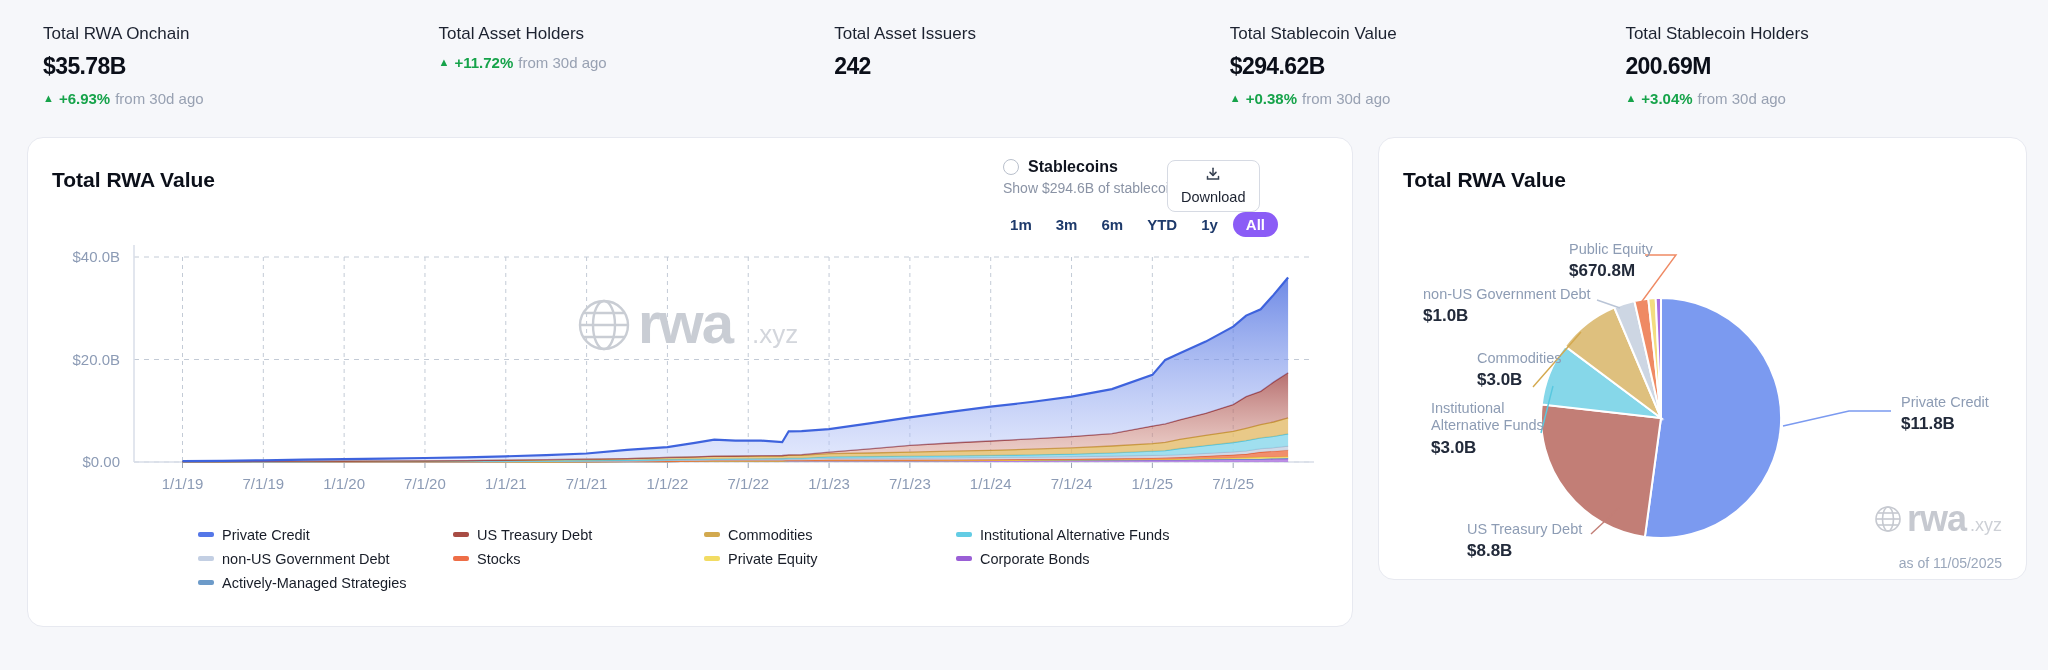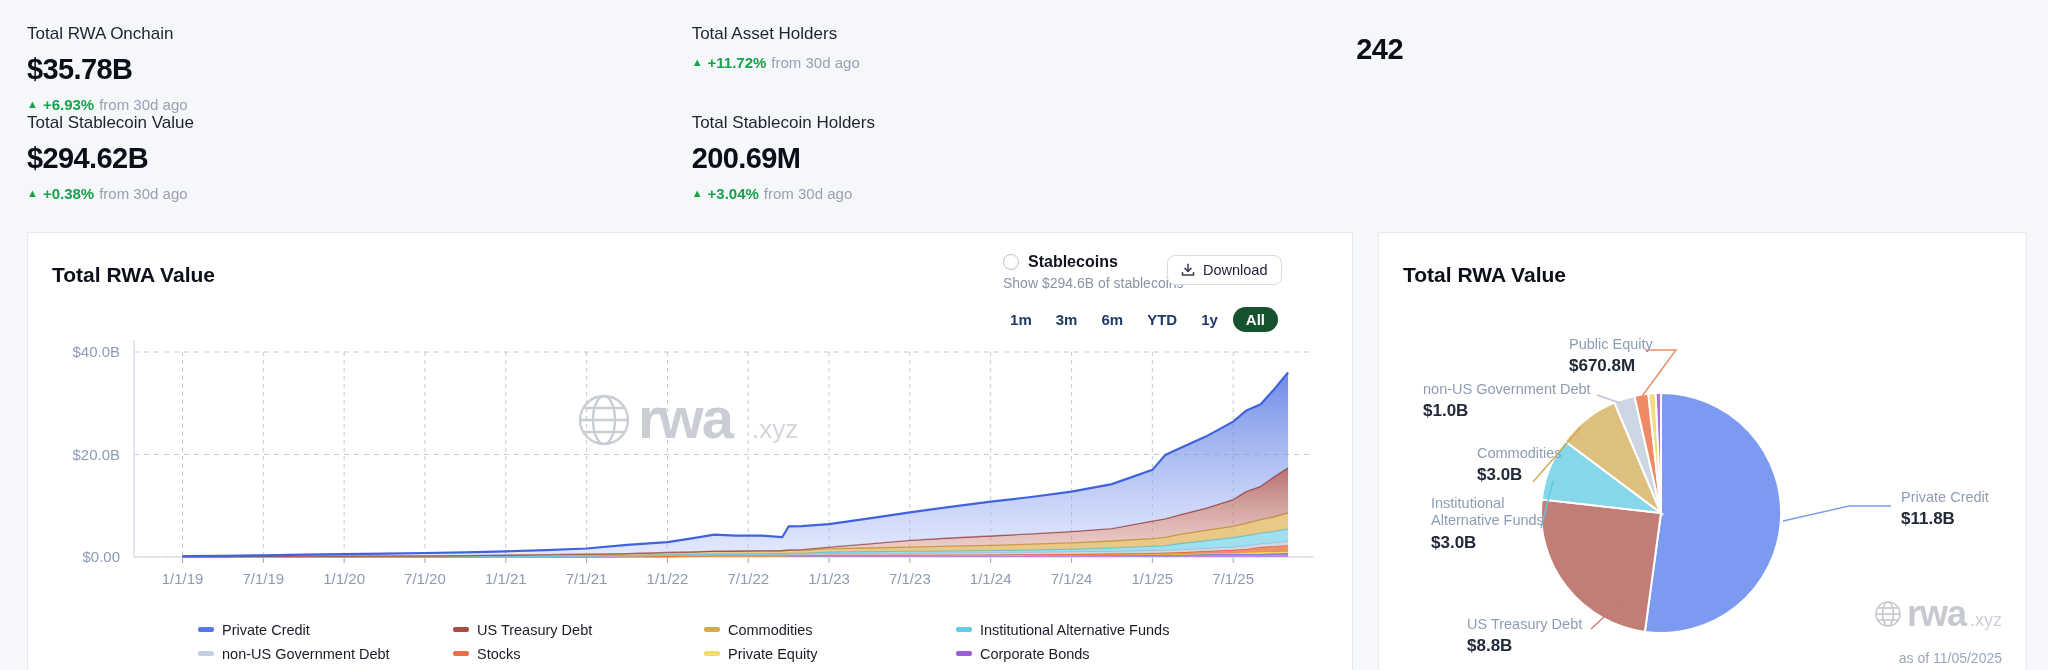--- a/index.html
+++ b/index.html
@@ -1,45 +1,45 @@
 <!DOCTYPE html>
 <html><head>
 <meta charset="utf-8">
 <style>
   * { margin:0; padding:0; box-sizing:border-box; }
   html,body { width:2048px; height:670px; background:#f6f7fa; font-family:"Liberation Sans", sans-serif; color:#10141f; overflow:hidden; }
 
   
-  .stats { display:grid; grid-template-columns:repeat(3,1fr); margin:24px 27px 0 27px; }
+  .stats { display:grid; grid-template-columns:repeat(5,1fr); margin:24px 27px 0 43px; }
   .stat .lbl { font-size:17px; color:#1c2230; }
-  .stat .val { font-size:29px; font-weight:700; letter-spacing:-0.6px; color:#0b0f19; margin-top:9px; }
+  .stat .val { font-size:23px; font-weight:700; letter-spacing:-0.6px; color:#0b0f19; margin-top:9px; }
   .stat .chg-row { display:flex; align-items:center; gap:5px; margin-top:10px; font-size:15px; color:#98a1b2; }
   .tri { color:#16a34a; font-size:11px; line-height:1; }
   .chg { color:#16a34a; font-weight:700; }
 
   
   .cards { display:flex; gap:25px; margin:30px 21px 0 27px; }
-  .card { background:#fff; border:1px solid #e7e9f0; border-radius:1px; position:relative; }
+  .card { background:#fff; border:1px solid #e7e9f0; border-radius:16px; position:relative; }
   .card-title { font-size:21px; font-weight:700; color:#0b0f19; }
 
   .area-card { width:1326px; height:490px; }
   .area-card .card-title { position:absolute; left:24px; top:30px; }
 
   .stable-group { position:absolute; left:975px; top:20px; }
   .stable-row { display:flex; align-items:center; gap:9px; }
   .cb { width:16px; height:16px; border:1.5px solid #b9c0cc; border-radius:50%; background:#fff; display:inline-block; }
   .stable-label { font-size:16px; font-weight:700; color:#10141f; }
   .stable-sub { font-size:14px; color:#8a93a5; margin-top:4px; }
 
   .download-btn { position:absolute; left:1139px; top:22px; display:flex; align-items:center; gap:8px;
-    border:1px solid #d6dae3; border-radius:8px; background:#fff; padding:6px 13px; font-size:14.5px; color:#1c2230; cursor:pointer; }
+    border:1px solid #d6dae3; border-radius:8px; background:#fff; padding:6px 13px; font-size:14.5px; color:#1c2230; cursor:pointer;flex-direction:column; }
 
   .ranges { position:absolute; top:74px; left:0; width:1250px; display:flex; justify-content:flex-end; gap:6px; align-items:center; }
   .range-btn { font-size:15px; font-weight:700; color:#1e3a6b; padding:4px 9px; border-radius:14px; cursor:pointer; }
-  .range-btn.active { background:#14532d; color:#fff; padding:4px 13px; }
+  .range-btn.active { background:#8b5cf6; color:#fff; padding:4px 13px; }
 
   .chart-wrap { position:absolute; left:20px; top:95px; width:1286px; height:270px; }
   .legend { position:absolute; left:20px; top:388px; width:1286px; }
   .legend-grid { margin-left:150px; display:grid; grid-template-columns:255px 251px 252px 1fr; }
   .leg-col { display:flex; flex-direction:column; gap:7px; }
   .leg-item { display:flex; align-items:center; gap:8px; font-size:14.5px; color:#181d28; height:17px; }
   .swatch { width:16px; height:5px; border-radius:2px; display:inline-block; }
 
   .pie-card { width:649px; height:443px; }
   .pie-card .card-title { position:absolute; left:24px; top:30px; }
@@ -68,20 +68,21 @@
   </div>
   <div class="stat">
     <div class="lbl">Total Asset Holders</div>
     <div class="chg-row">
       <span class="tri">▲</span>
       <span class="chg">+11.72%</span>
       <span>from 30d ago</span>
     </div>
   </div>
   <div class="stat">
+    <div class="lbl">Total Asset Issuers</div>
     <div class="val">242</div>
     <div class="chg-row">
       <span class="tri"></span>
       <span class="chg"></span>
       <span></span>
     </div>
   </div>
   <div class="stat">
     <div class="lbl">Total Stablecoin Value</div>
     <div class="val">$294.62B</div>

